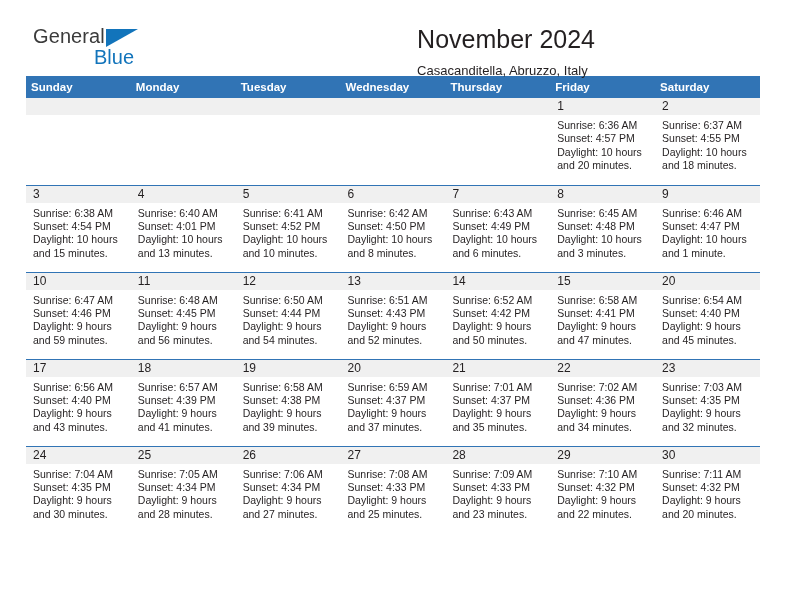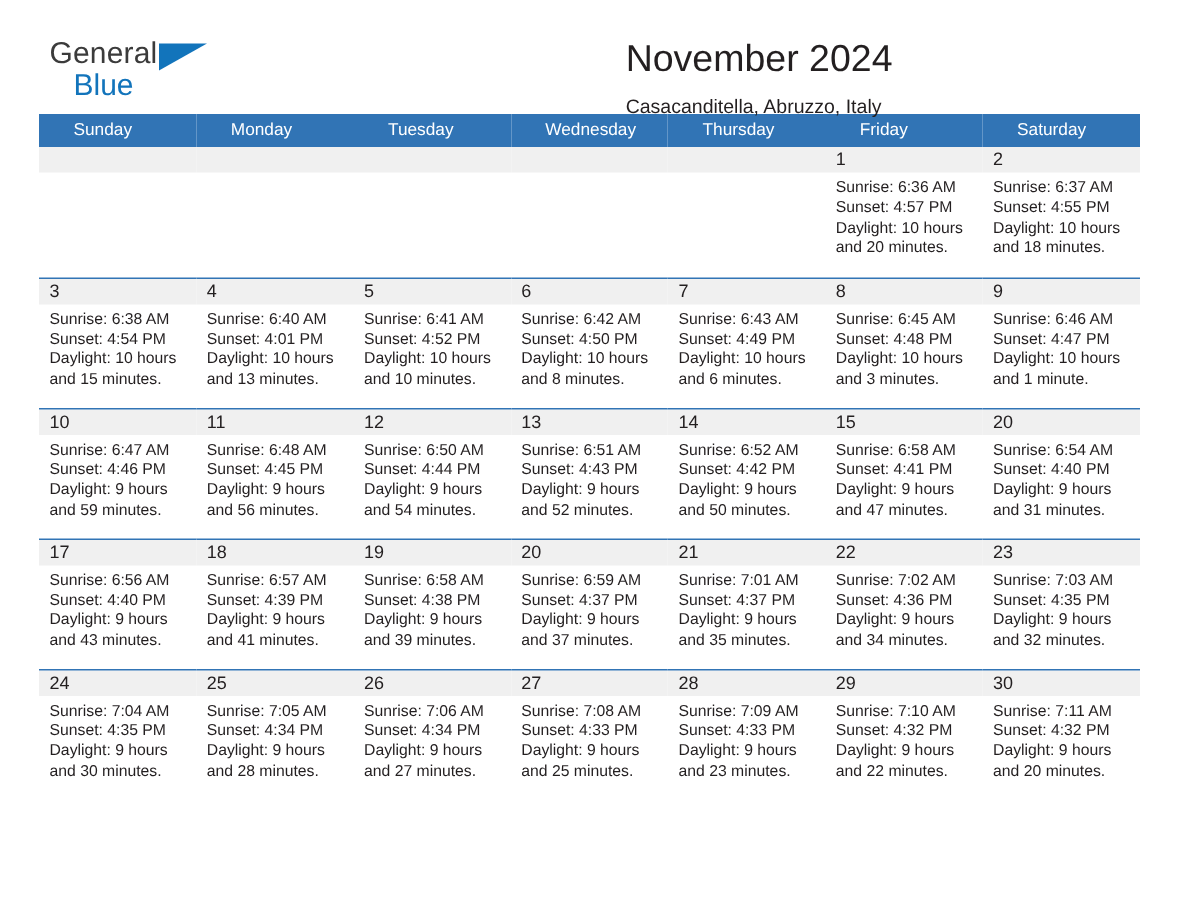--- a/index.html
+++ b/index.html
@@ -52,21 +52,21 @@
     width: 0;
     height: 0;
     border-left: 32px solid #1274bb;
     border-bottom: 18px solid transparent;
   }
   .logo-row2 {
     display: block;
     font-size: 20px;
     color: #1274bb;
     margin-top: -1px;
-    margin-left: 16px;
+    margin-left: 61px;
   }
   .title-block {
     position: absolute;
     right: 7px;
     top: 24px;
   }
   .cal-title {
     font-size: 25px;
     color: #231f20;
     line-height: 30px;
@@ -85,23 +85,23 @@
   .calendar {
     width: 734px;
     border-collapse: collapse;
     table-layout: fixed;
     margin-top: 4px;
   }
   .calendar th {
     background: #3174b5;
     color: #ffffff;
     font-size: 11.5px;
-    font-weight: normal;
+    font-weight: bold;
     text-align: left;
-    padding: 5px 0 5px 23px;
+    padding: 5px 0 5px 5px;
     height: 20px;
     box-sizing: border-box;
     border: none;
   }
   .calendar td {
     vertical-align: top;
     padding: 0;
     border: none;
     border-top: 1.4px solid #3174b5;
     width: 104.85px;
@@ -326,21 +326,21 @@
               <div>Daylight: 9 hours</div>
               <div>and 47 minutes.</div>
             </div>
           </td>
           <td>
             <div class="daynum">20</div>
             <div class="cell-body">
               <div>Sunrise: 6:54 AM</div>
               <div>Sunset: 4:40 PM</div>
               <div>Daylight: 9 hours</div>
-              <div>and 31 minutes.</div>
+              <div>and 45 minutes.</div>
             </div>
           </td>
         </tr>
         <tr>
           <td>
             <div class="daynum">17</div>
             <div class="cell-body">
               <div>Sunrise: 6:56 AM</div>
               <div>Sunset: 4:40 PM</div>
               <div>Daylight: 9 hours</div>

